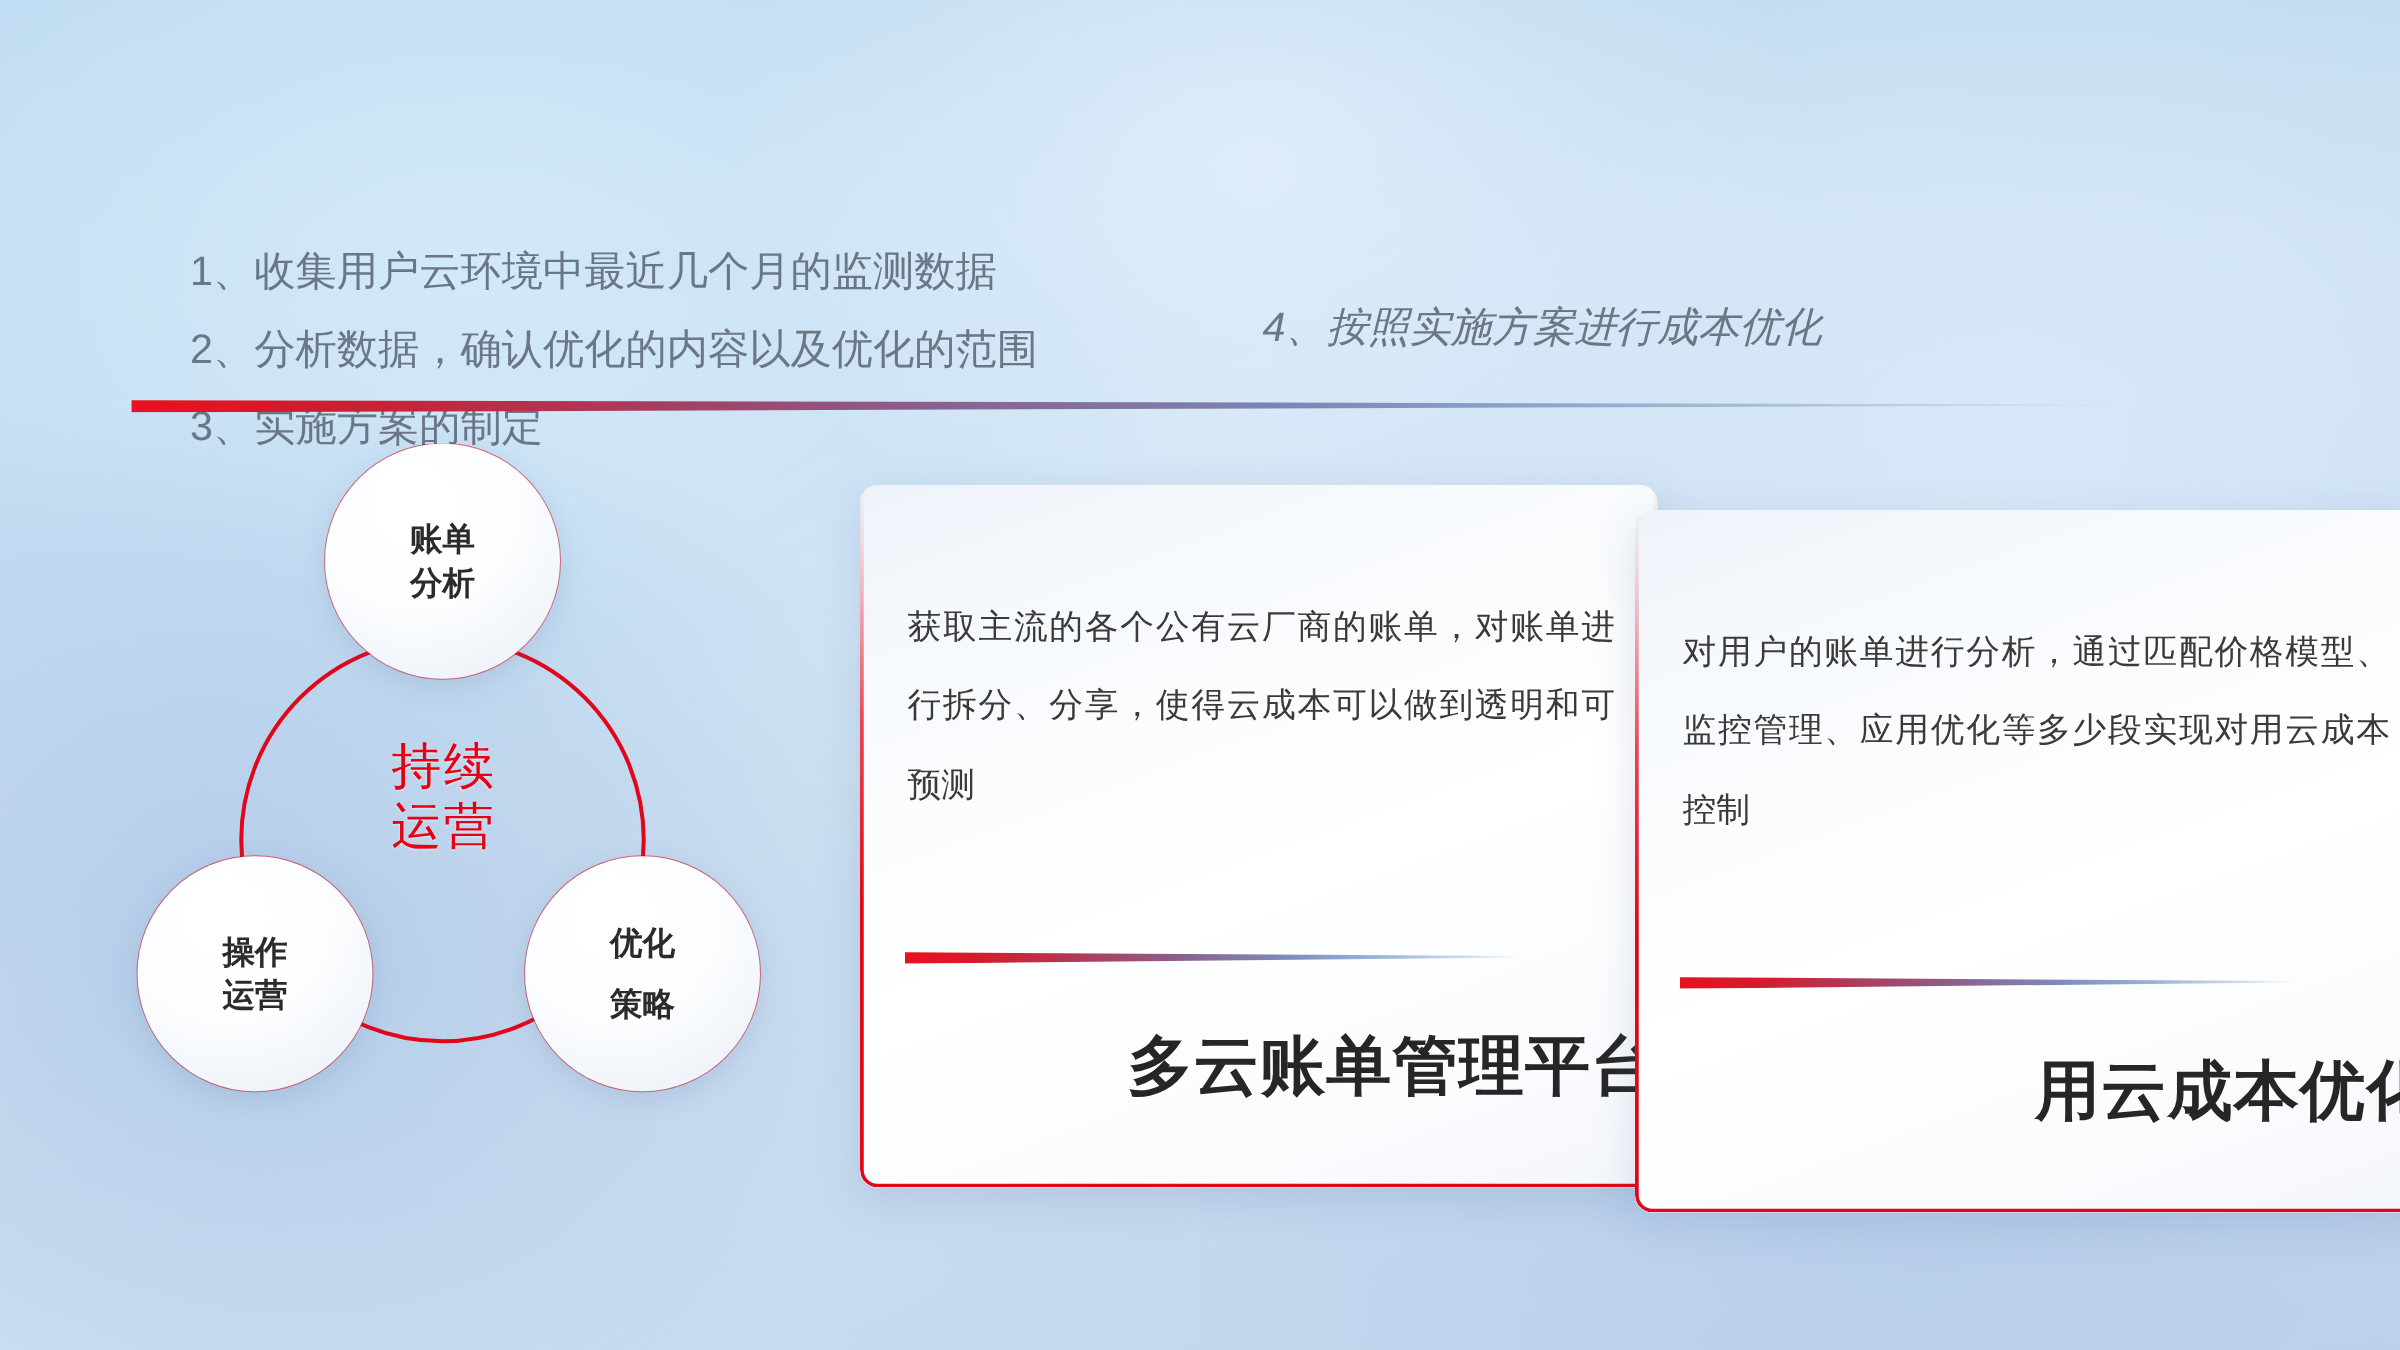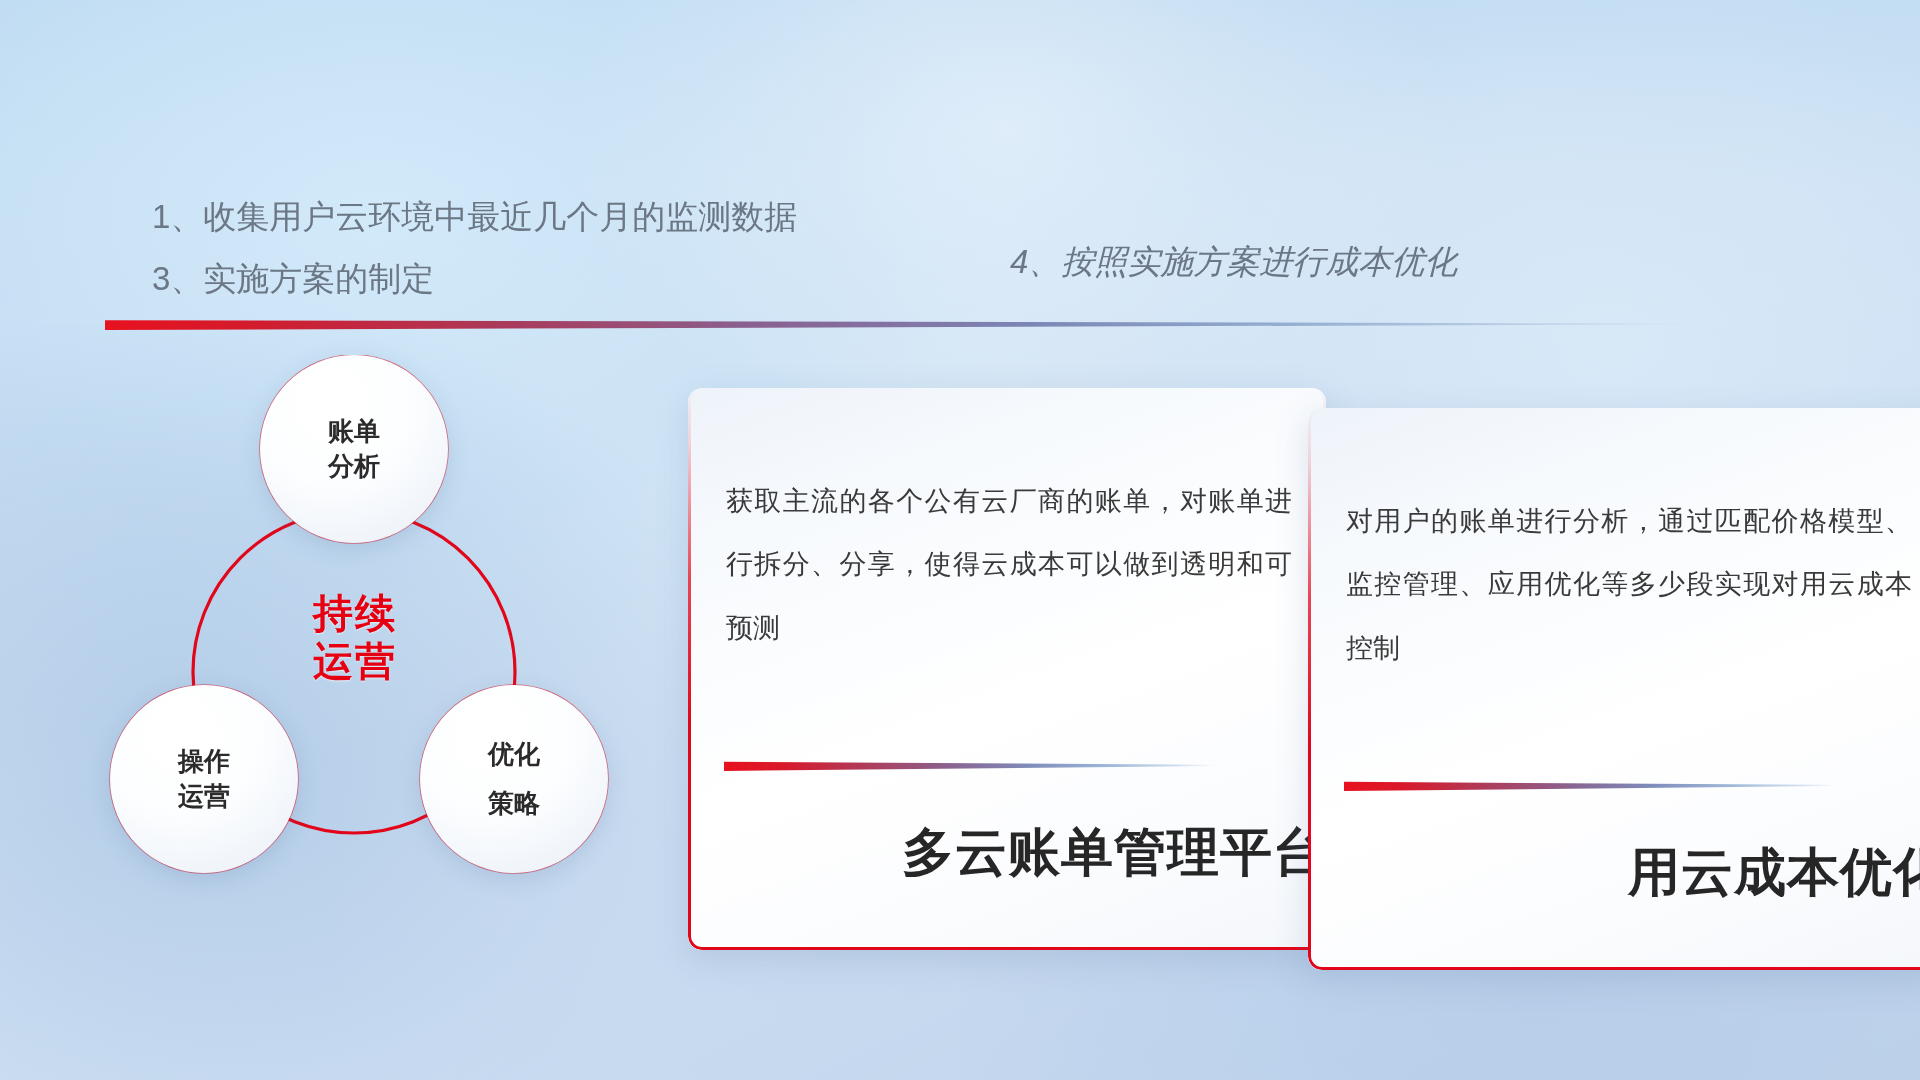--- a/index.html
+++ b/index.html
@@ -53,21 +53,21 @@
     box-shadow:0 6px 22px rgba(80,110,150,.18);
     display:flex;flex-direction:column;align-items:center;justify-content:center;
     color:#2b2b2b;font-weight:bold;font-size:26px;line-height:1.34;text-align:right;
   }
   .bub-top{left:160px;top:0px;width:188px;height:188px;}
   .bub-left{left:10px;top:330px;width:188px;height:188px;}
   .bub-right{left:320px;top:330px;width:188px;height:188px;gap:14px;}
   .venn-center{
     position:absolute;left:170px;top:222px;width:170px;height:120px;
     display:flex;flex-direction:column;align-items:center;justify-content:center;
-    color:#e60012;font-weight:bold;font-size:40px;line-height:1.2;letter-spacing:2px;
+    color:#e60012;font-weight:normal;font-size:40px;line-height:1.2;letter-spacing:2px;
     text-align:left;text-shadow:0 1px 2px rgba(255,255,255,.6);
   }
 
   
   .card{
     position:absolute;top:388px;width:638px;height:562px;border-radius:14px;
     background:linear-gradient(160deg,#eef3fa 0%,#f7fafd 22%,#ffffff 55%,#fbfcfe 78%,#f4f7fb 100%);
     box-shadow:0 10px 34px rgba(90,120,160,.20);
     overflow:hidden;
   }
@@ -106,20 +106,21 @@
   <div class="bg-b3"></div>
   <div class="bg-b2"></div>
   <div class="bg-b5"></div>
   <div class="bg-b4"></div>
 </div>
 
 <div class="stage">
 
   <div class="steps col-a">
     <div class="row">1、收集用户云环境中最近几个月的监测数据</div>
+    <div class="row">2、分析数据，确认优化的内容以及优化的范围</div>
     <div class="row">3、实施方案的制定</div>
   </div>
 
   <div class="steps col-b">
     <div class="row">4、按照实施方案进行成本优化</div>
   </div>
 
   <div class="divider">
     <div class="wedge"></div>
   </div>

